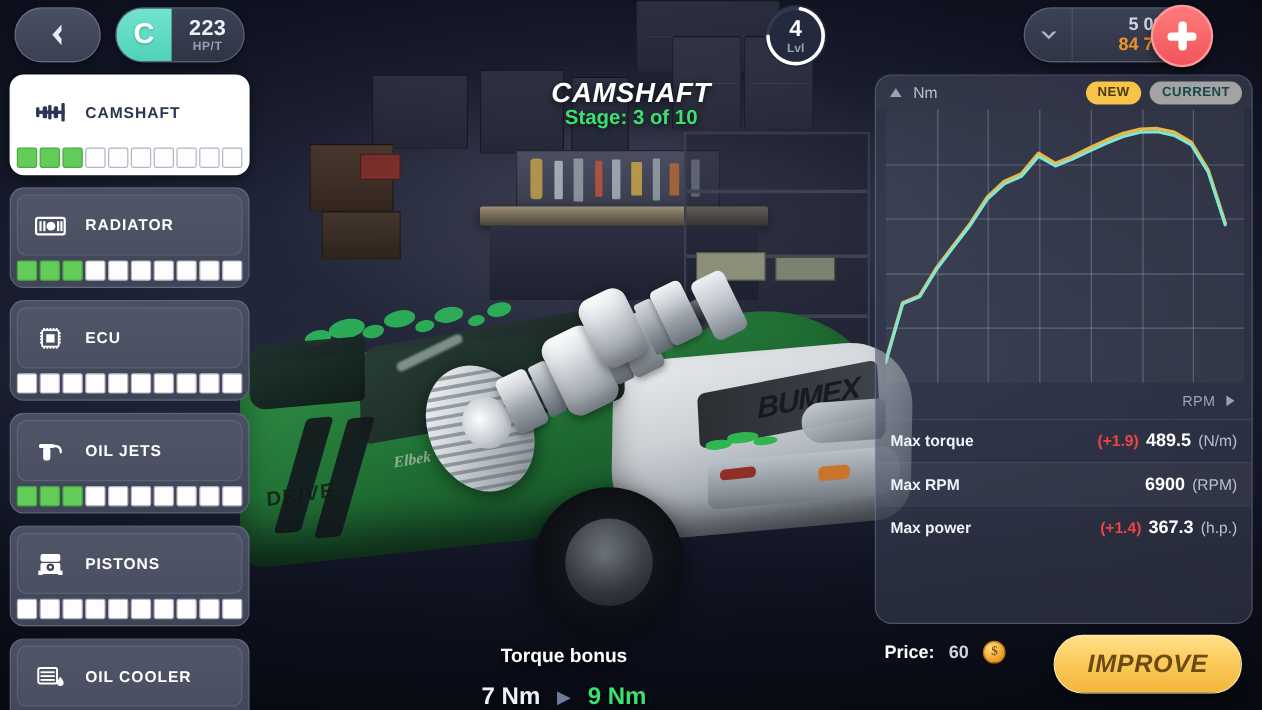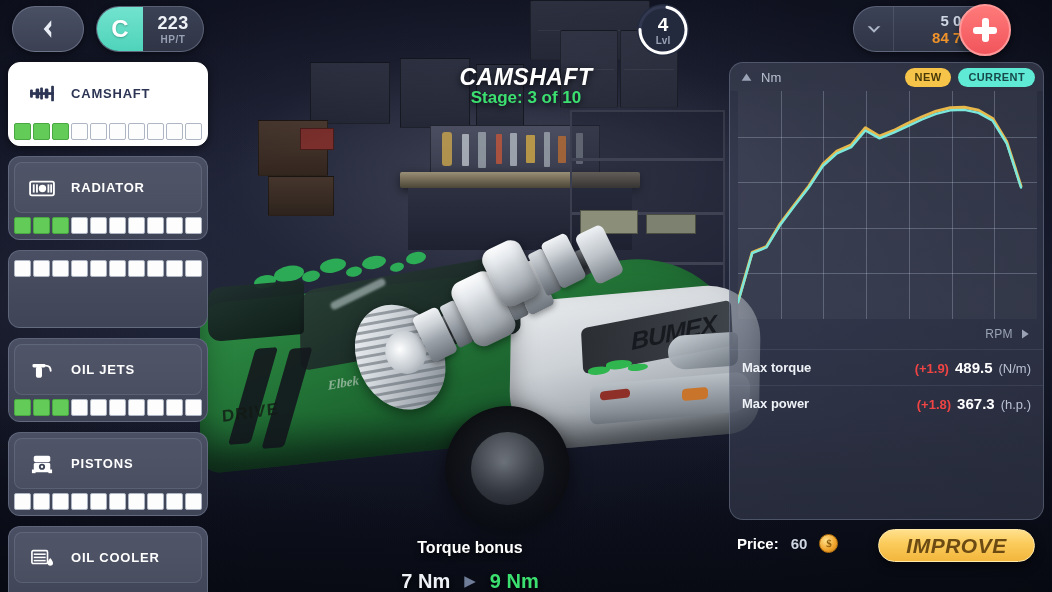--- a/index.html
+++ b/index.html
@@ -346,21 +346,21 @@
     height:28px; display:flex; align-items:center; padding:0 8px 0 10px; gap:8px;
     background:rgba(255,255,255,.03);
   }
   .chart-unit{ font:400 13px/1 "Liberation Sans",sans-serif; color:#b9c1d1; }
   .badges{ margin-left:auto; display:flex; gap:7px; }
   .badge{
     height:19px; padding:0 10px; border-radius:10px;
     font:700 11px/19px "Liberation Sans",sans-serif; letter-spacing:.4px; cursor:pointer;
   }
   .badge.new{ background:#f6c449; color:#4a3a08; }
-  .badge.cur{ background:#5eead4; color:#17484a; }
+  .badge.cur{ background:#a3a3a3; color:#17484a; }
   .chart-area{ position:relative; height:228px; margin:0 8px; }
   .chart-area svg{ display:block; }
   .chart-foot{ height:30px; display:flex; align-items:center; justify-content:flex-end; padding-right:12px; gap:6px; }
   .rpm-lbl{ font:400 12px/1 "Liberation Sans",sans-serif; color:#9aa3b6; letter-spacing:.4px; }
 
   .stat-row{
     height:36px; margin:0; display:flex; align-items:center; padding:0 12px;
     border-top:1px solid rgba(140,150,180,.16);
   }
   .stat-row.alt{ background:rgba(255,255,255,.035); }
@@ -376,21 +376,21 @@
     position:absolute; left:737px; top:534px; display:flex; align-items:center; gap:12px; z-index:35;
   }
   .price-lbl{ font:700 15px/1 "Liberation Sans",sans-serif; color:#fff; }
   .price-num{ font:700 15px/1 "Liberation Sans",sans-serif; color:#cfd7e4; }
   .price-coin{ width:19px; height:19px; border-radius:50%;
     background:radial-gradient(circle at 36% 32%,#ffe08a,#f0a32b 60%,#c47a14);
     border:1px solid #b8740f; display:flex; align-items:center; justify-content:center;
     font:700 11px/1 "Liberation Serif",serif; color:#8a5a09;
   }
   .improve-btn{
-    position:absolute; left:878px; top:529px; width:157px; height:33px; border-radius:25px;
+    position:absolute; left:878px; top:529px; width:157px; height:49px; border-radius:25px;
     background:linear-gradient(180deg,#ffe08d 0%,#fbcc5c 42%,#f2b63c 100%);
     border:1px solid #ffe9a8;
     display:flex; align-items:center; justify-content:center;
     box-shadow:0 4px 10px rgba(0,0,0,.5);
     cursor:pointer; z-index:35;
   }
   .improve-btn span{
     font:italic 800 21px/1 "Liberation Sans",sans-serif; color:#6b4a14; letter-spacing:.5px;
   }
 </style>
@@ -610,20 +610,33 @@
         <i></i>
         <i></i>
         <i></i>
         <i></i>
         <i></i>
         <i></i>
         <i></i>
       </div>
     </div>
     <div class="part-card">
+      <div class="part-top">
+        <span class="part-icon">
+          <svg viewBox="0 0 30 24" width="26" height="22">
+            <g fill="none" stroke="currentColor" stroke-width="1.7">
+              <rect x="7" y="4" width="16" height="16" rx="2"></rect>
+              <rect x="11" y="8" width="8" height="8" fill="currentColor" stroke="none"></rect>
+              <path d="M9 2v2M12 2v2M15 2v2M18 2v2M21 2v2M9 20v2M12 20v2M15 20v2M18 20v2M21 20v2"></path>
+              <path d="M5 7h2M5 10h2M5 13h2M5 16h2M23 7h2M23 10h2M23 13h2M23 16h2"></path>
+            </g>
+          </svg>
+        </span>
+        <span class="part-label">ECU</span>
+      </div>
       <div class="seg-bar">
         <i></i>
         <i></i>
         <i></i>
         <i></i>
         <i></i>
         <i></i>
         <i></i>
         <i></i>
         <i></i>
@@ -756,24 +769,31 @@
 
   <div id="stats-list">
       <div class="stat-row">
         <span class="stat-name">Max torque</span>
         <span class="stat-right">
           <span class="stat-delta">(+1.9)</span>
           <span class="stat-val">489.5</span>
           <span class="stat-unit">(N/m)</span>
         </span>
       </div>
+      <div class="stat-row alt">
+        <span class="stat-name">Max RPM</span>
+        <span class="stat-right">
+          <span class="stat-val">6900</span>
+          <span class="stat-unit">(RPM)</span>
+        </span>
+      </div>
       <div class="stat-row">
         <span class="stat-name">Max power</span>
         <span class="stat-right">
-          <span class="stat-delta">(+1.8)</span>
+          <span class="stat-delta">(+1.4)</span>
           <span class="stat-val">367.3</span>
           <span class="stat-unit">(h.p.)</span>
         </span>
       </div>
     </div>
   <div class="stat-filler"></div>
 </div>
 
 <div class="price-wrap">
   <span class="price-lbl">Price:</span>

